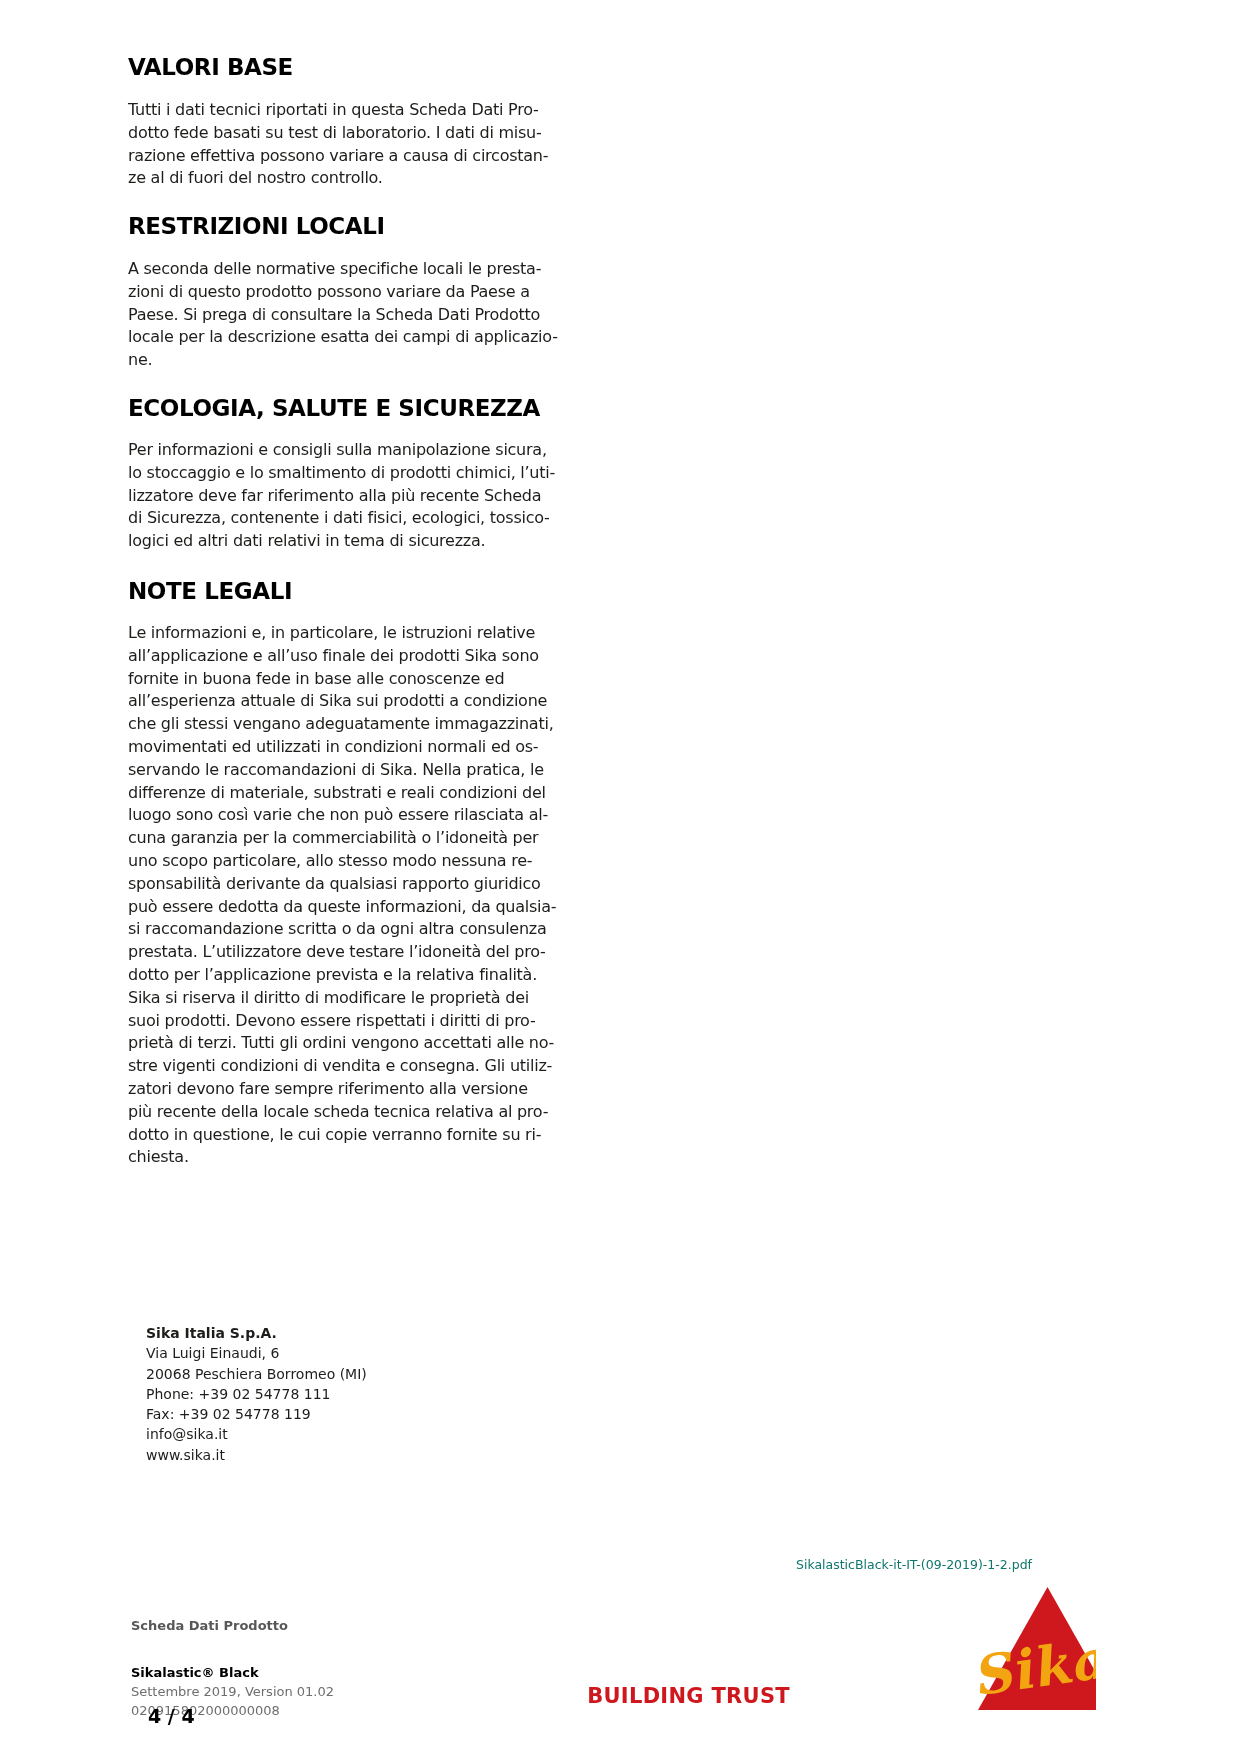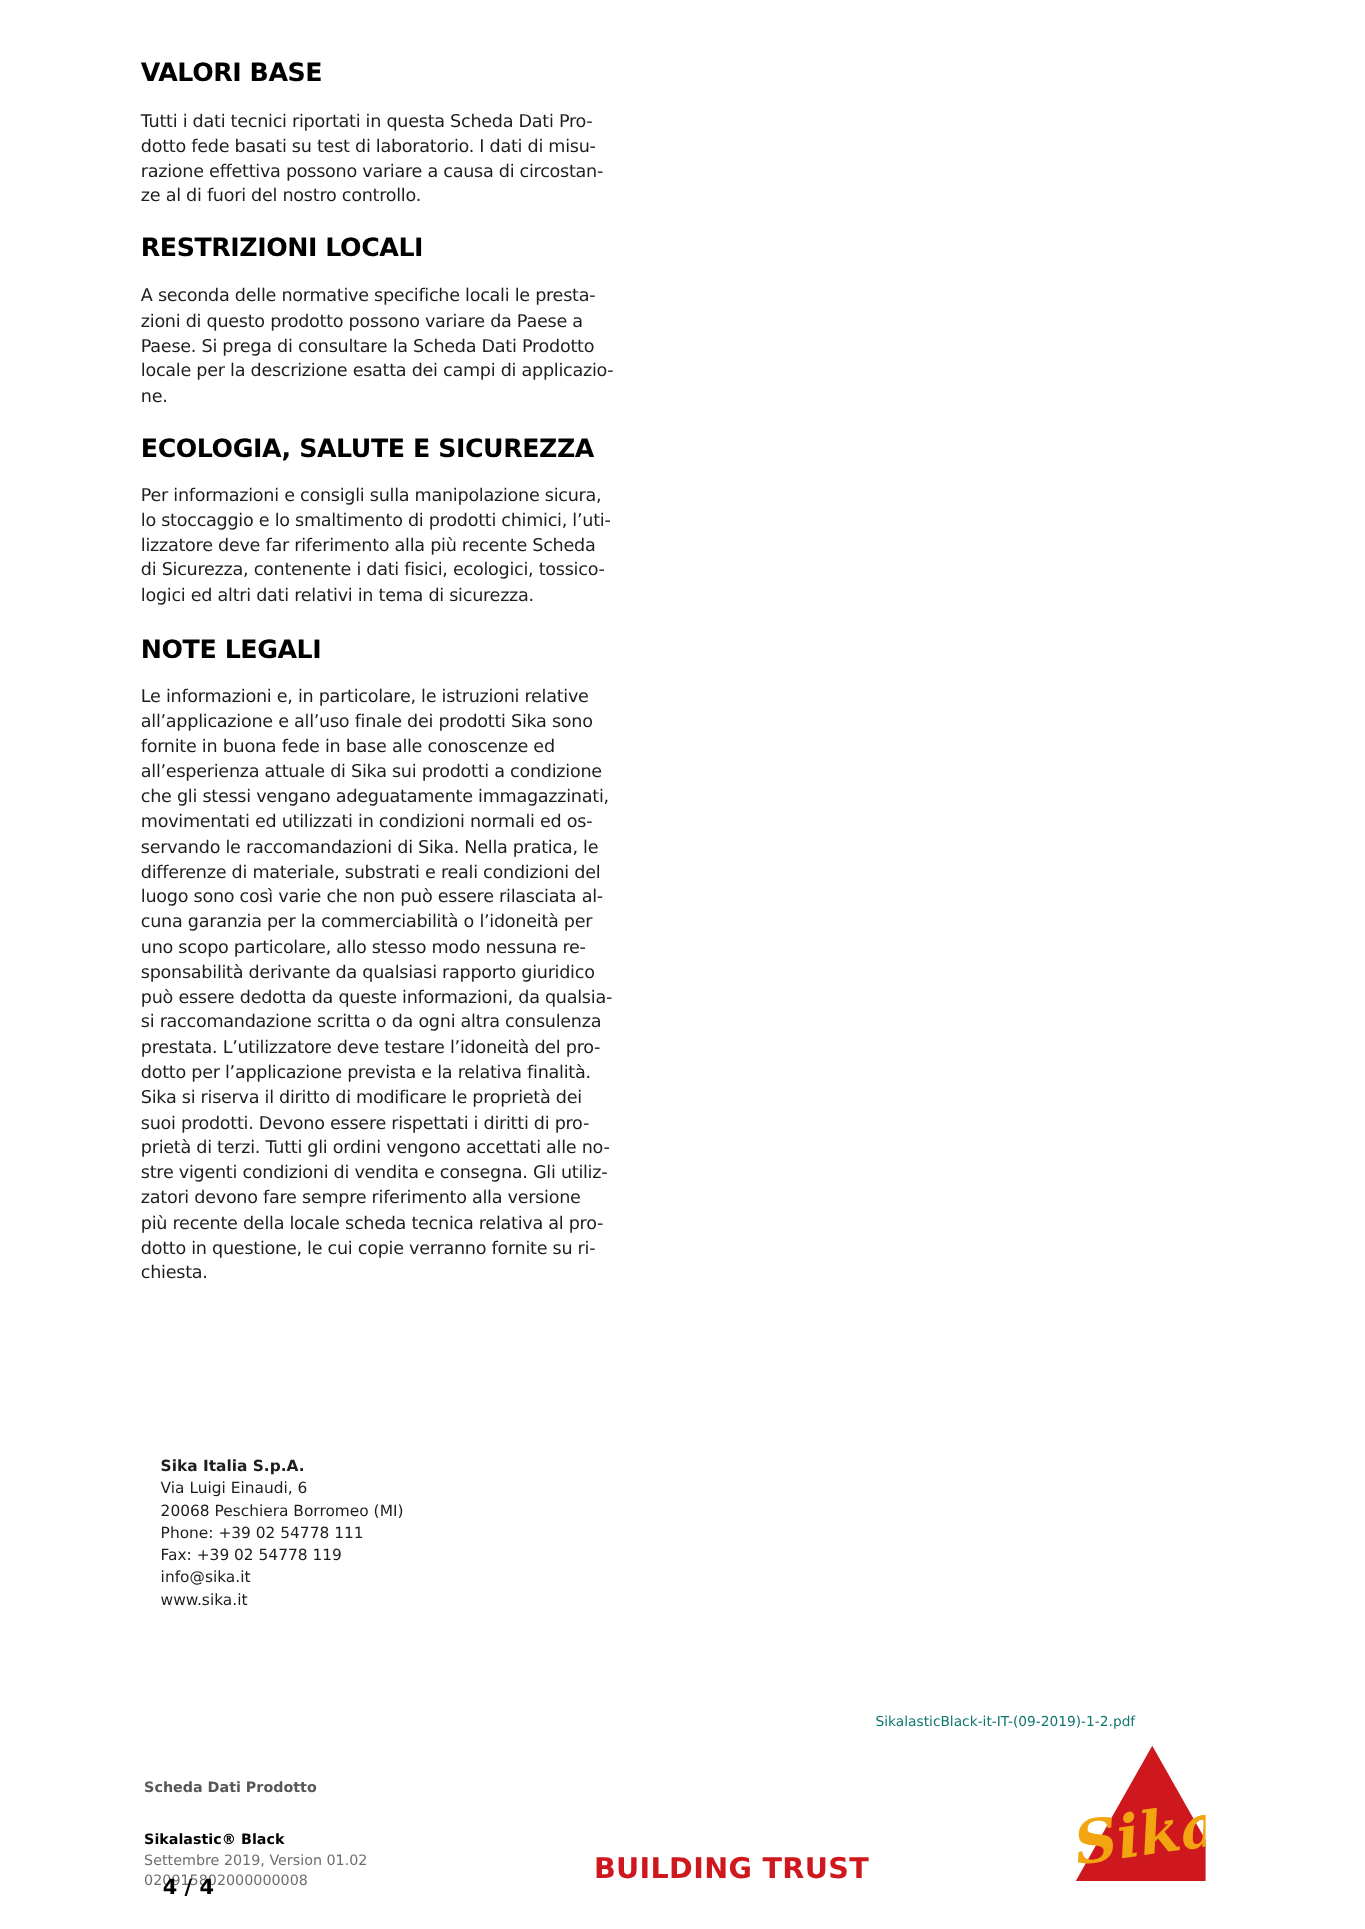--- a/index.html
+++ b/index.html
@@ -46,21 +46,21 @@
   }
   .footer-left .doc-type{color:var(--gray-dark);font-weight:bold;margin-top:24px;}
   .footer-left .product{color:#000;font-weight:bold;margin-top:28px;}
   .footer-left .muted{color:var(--gray);}
   .page-number{
     position:absolute;left:148px;top:1705px;
     font-size:19px;font-weight:bold;color:#000;white-space:nowrap;
   }
   .tagline{
     position:absolute;right:306px;top:1684px;
-    font-size:26px;font-weight:bold;color:var(--sika-red);
+    font-size:21px;font-weight:bold;color:var(--sika-red);
     letter-spacing:0.3px;white-space:nowrap;
   }
   .logo{position:absolute;left:978px;top:1586px;width:140px;height:125px;}
   .registered{
     position:absolute;left:1094px;top:1650px;
     font-size:23px;color:var(--sika-red);line-height:23px;
   }
 </style>
 </head>
 <body>

